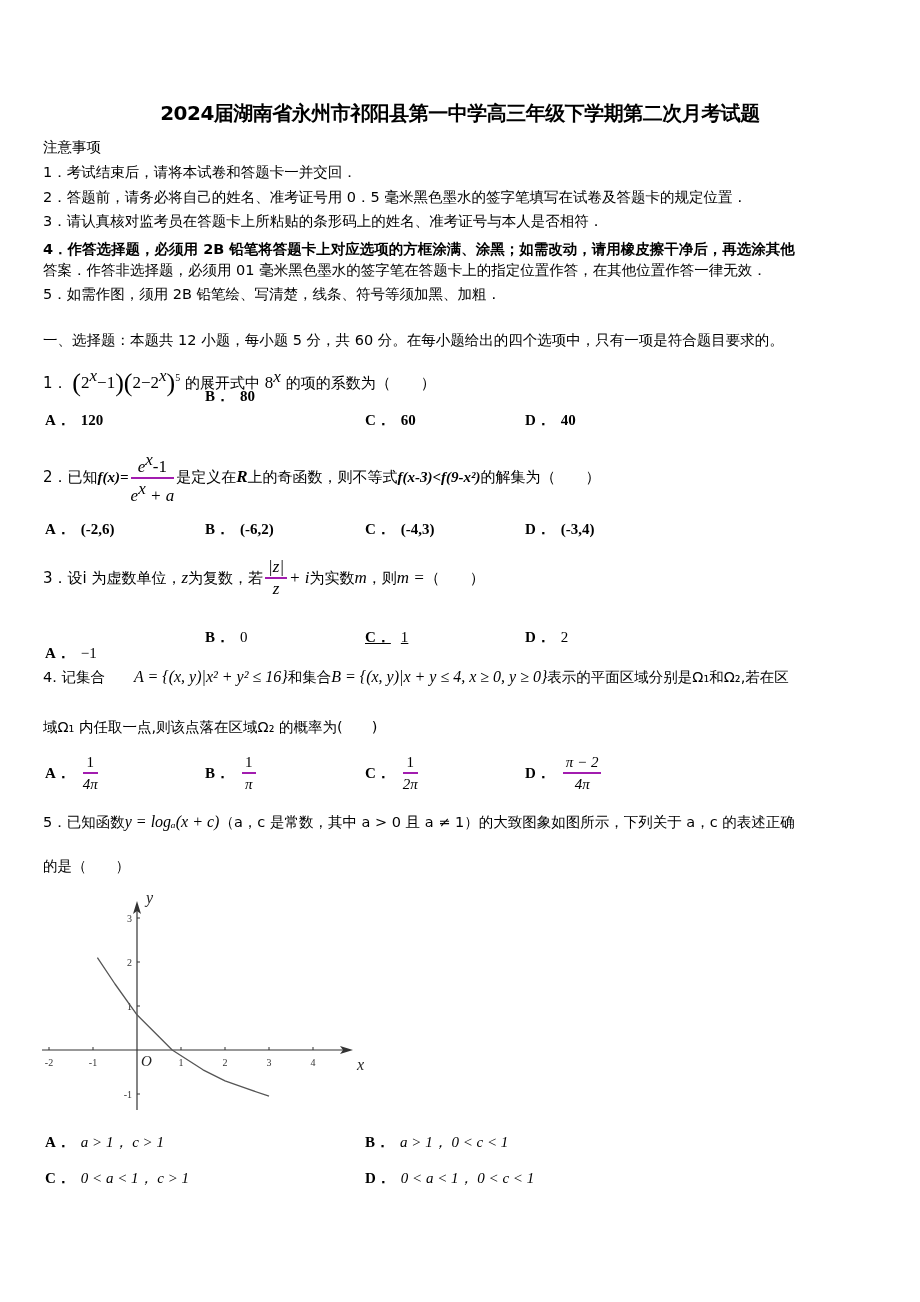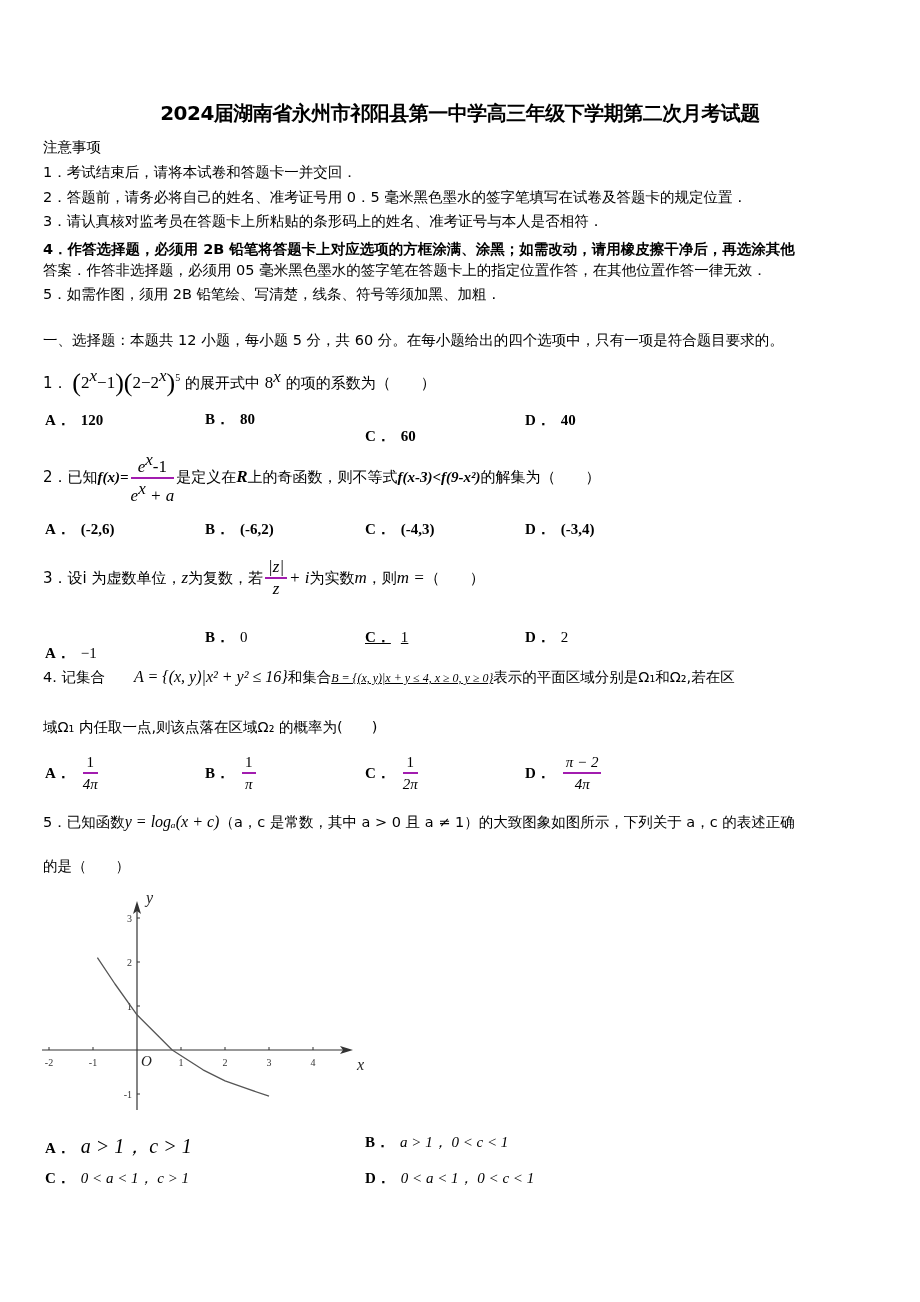--- a/index.html
+++ b/index.html
@@ -24,55 +24,55 @@
 </head>
 <body>
 
 <div class="abs title">2024届湖南省永州市祁阳县第一中学高三年级下学期第二次月考试题</div>
 
 <div class="abs note" style="left:43px;top:138px;">注意事项</div>
 <div class="abs note" style="left:43px;top:163px;">1．考试结束后，请将本试卷和答题卡一并交回．</div>
 <div class="abs note" style="left:43px;top:188px;">2．答题前，请务必将自己的姓名、准考证号用 0．5 毫米黑色墨水的签字笔填写在试卷及答题卡的规定位置．</div>
 <div class="abs note" style="left:43px;top:212px;">3．请认真核对监考员在答题卡上所粘贴的条形码上的姓名、准考证号与本人是否相符．</div>
 <div class="abs note" style="left:43px;top:240px;font-weight:bold;">4．作答选择题，必须用 2B 铅笔将答题卡上对应选项的方框涂满、涂黑；如需改动，请用橡皮擦干净后，再选涂其他</div>
-<div class="abs note" style="left:43px;top:261px;">答案．作答非选择题，必须用 05 毫米黑色墨水的签字笔在答题卡上的指定位置作答，在其他位置作答一律无效．</div>
+<div class="abs note" style="left:43px;top:261px;">答案．作答非选择题，必须用 01 毫米黑色墨水的签字笔在答题卡上的指定位置作答，在其他位置作答一律无效．</div>
 <div class="abs note" style="left:43px;top:285px;">5．如需作图，须用 2B 铅笔绘、写清楚，线条、符号等须加黑、加粗．</div>
 
 <div class="abs q" style="left:43px;top:331px;font-size:14.5px;">一、选择题：本题共 12 小题，每小题 5 分，共 60 分。在每小题给出的四个选项中，只有一项是符合题目要求的。</div>
 
 <div class="abs q" style="left:43px;top:366px;">
   <span>1．</span>
   <span class="m"><span class="big">(</span>2<sup class="mi">x</sup>−1<span class="big">)(</span>2−2<sup class="mi">x</sup><span class="big">)</span><sup>5</sup></span>
   <span>的展开式中</span>
   <span class="m">8</span><sup class="mi">x</sup>
   <span>的项的系数为（　　）</span>
 </div>
 <div class="abs opt" style="left:45px;top:411px;"><b>A．</b><b>120</b></div>
-<div class="abs opt" style="left:205px;top:410px;"><b>B．</b><b>80</b></div>
-<div class="abs opt" style="left:365px;top:411px;margin-top:16px;"><b>C．</b><b>60</b></div>
+<div class="abs opt" style="left:205px;top:387px;"><b>B．</b><b>80</b></div>
+<div class="abs opt" style="left:365px;top:411px;"><b>C．</b><b>60</b></div>
 <div class="abs opt" style="left:525px;top:411px;"><b>D．</b><b>40</b></div>
 
 <div class="abs q" style="left:43px;top:450px;">
   <span>2．已知</span><span class="mi" style="font-weight:bold;font-size:15px;">f(x)=</span><span class="frac m"><span class="n"><span class="mi">e</span><sup class="mi">x</sup><span>-1</span></span><span class="d"><span class="mi">e</span><sup class="mi">x</sup><span class="mi"> + a</span></span></span><span>是定义在</span><span class="mi" style="font-weight:bold;">R</span><span>上的奇函数，则不等式</span><span class="mi" style="font-weight:bold;font-size:15px;">f(x-3)&lt;f(9-x²)</span><span>的解集为（　　）</span>
 </div>
 <div class="abs opt" style="left:45px;top:520px;"><b>A．</b><b>(-2,6)</b></div>
 <div class="abs opt" style="left:205px;top:520px;"><b>B．</b><b>(-6,2)</b></div>
 <div class="abs opt" style="left:365px;top:520px;"><b>C．</b><b>(-4,3)</b></div>
 <div class="abs opt" style="left:525px;top:520px;"><b>D．</b><b>(-3,4)</b></div>
 
 <div class="abs q" style="left:43px;top:557px;">
   <span>3．设</span><span>i 为虚数单位，</span><span class="mi">z</span><span>为复数，若</span><span class="frac m"><span class="n mi">|z|</span><span class="d mi">z</span></span><span class="mi">+ i</span><span>为实数</span><span class="mi">m</span><span>，则</span><span class="mi">m =</span><span>（　　）</span>
 </div>
 <div class="abs opt" style="left:45px;top:628px;margin-top:16px;"><b>A．</b><span>−1</span></div>
 <div class="abs opt" style="left:205px;top:628px;"><b>B．</b><span>0</span></div>
 <div class="abs opt" style="left:365px;top:628px;text-decoration:underline;"><b>C．</b><span>1</span></div>
 <div class="abs opt" style="left:525px;top:628px;"><b>D．</b><span>2</span></div>
 
 <div class="abs q" style="left:43px;top:668px;font-size:14.5px;">
-  <span>4. 记集合</span><span class="mi" style="font-size:16px;margin-left:29px;">A = {(x, y)|x² + y² ≤ 16}</span><span>和集合</span><span class="mi" style="font-size:12px;text-decoration:underline;">B = {(x, y)|x + y ≤ 4, x ≥ 0, y ≥ 0}</span><span>表示的平面区域分别是Ω₁和Ω₂,若在区</span>
+  <span>4. 记集合</span><span class="mi" style="font-size:16px;margin-left:29px;">A = {(x, y)|x² + y² ≤ 16}</span><span>和集合</span><span class="mi" style="font-size:16px;">B = {(x, y)|x + y ≤ 4, x ≥ 0, y ≥ 0}</span><span>表示的平面区域分别是Ω₁和Ω₂,若在区</span>
 </div>
 <div class="abs q" style="left:43px;top:718px;font-size:14.5px;">域Ω₁ 内任取一点,则该点落在区域Ω₂ 的概率为(　　)</div>
 <div class="abs opt" style="left:45px;top:752px;"><b style="vertical-align:middle">A．</b><span class="frac"><span class="n">1</span><span class="d mi" style="font-size:15px">4π</span></span></div>
 <div class="abs opt" style="left:205px;top:752px;"><b style="vertical-align:middle">B．</b><span class="frac"><span class="n">1</span><span class="d mi" style="font-size:15px">π</span></span></div>
 <div class="abs opt" style="left:365px;top:752px;"><b style="vertical-align:middle">C．</b><span class="frac"><span class="n">1</span><span class="d mi" style="font-size:15px">2π</span></span></div>
 <div class="abs opt" style="left:525px;top:752px;"><b style="vertical-align:middle">D．</b><span class="frac"><span class="n mi" style="font-size:15px">π − 2</span><span class="d mi" style="font-size:15px">4π</span></span></div>
 
 <div class="abs q" style="left:43px;top:813px;font-size:14.5px;">
   <span>5．已知函数</span><span class="mi" style="font-size:16px;">y = logₐ(x + c)</span><span>（a，c 是常数，其中 a &gt; 0 且 a ≠ 1）的大致图象如图所示，下列关于 a，c 的表述正确</span>
 </div>
@@ -102,16 +102,16 @@
     <line x1="97" y1="121" x2="100" y2="121" stroke="#333"></line>
     <text x="92" y="125" font-size="10" text-anchor="end" fill="#333">1</text>
     <line x1="97" y1="209" x2="100" y2="209" stroke="#333"></line>
     <text x="92" y="213" font-size="10" text-anchor="end" fill="#333">-1</text>
     <text x="101" y="181" font-size="15" font-style="italic" fill="#222">O</text>
     <text x="317" y="185" font-size="16" font-style="italic" fill="#222">x</text>
     <text x="106" y="18" font-size="16" font-style="italic" fill="#222">y</text>
     <path d="M57.4 72.6 L75.0 99.0 L97.0 129.8 L119.0 151.8 L132.2 165.0 L163.0 184.8 L185.0 195.8 L207.0 203.7 L229.0 211.2" fill="none" stroke="#555" stroke-width="1.3" stroke-linejoin="round"></path>
   </svg>
 
-<div class="abs opt" style="left:45px;top:1133px;"><b>A．</b><span class="mi" style="font-size:20px">a &gt; 1， c &gt; 1</span></div>
+<div class="abs opt" style="left:45px;top:1133px;"><b>A．</b><span class="mi" style="font-size:15px">a &gt; 1， c &gt; 1</span></div>
 <div class="abs opt" style="left:365px;top:1133px;"><b>B．</b><span class="mi" style="font-size:15px">a &gt; 1， 0 &lt; c &lt; 1</span></div>
 <div class="abs opt" style="left:45px;top:1169px;"><b>C．</b><span class="mi" style="font-size:15px">0 &lt; a &lt; 1， c &gt; 1</span></div>
 <div class="abs opt" style="left:365px;top:1169px;"><b>D．</b><span class="mi" style="font-size:15px">0 &lt; a &lt; 1， 0 &lt; c &lt; 1</span></div>
 
 </body></html>

